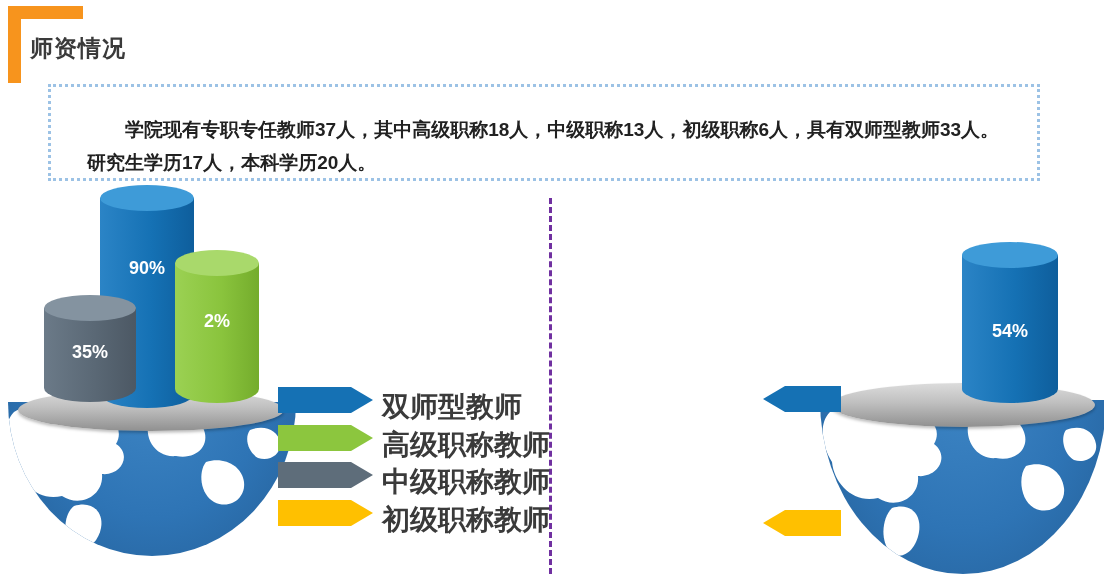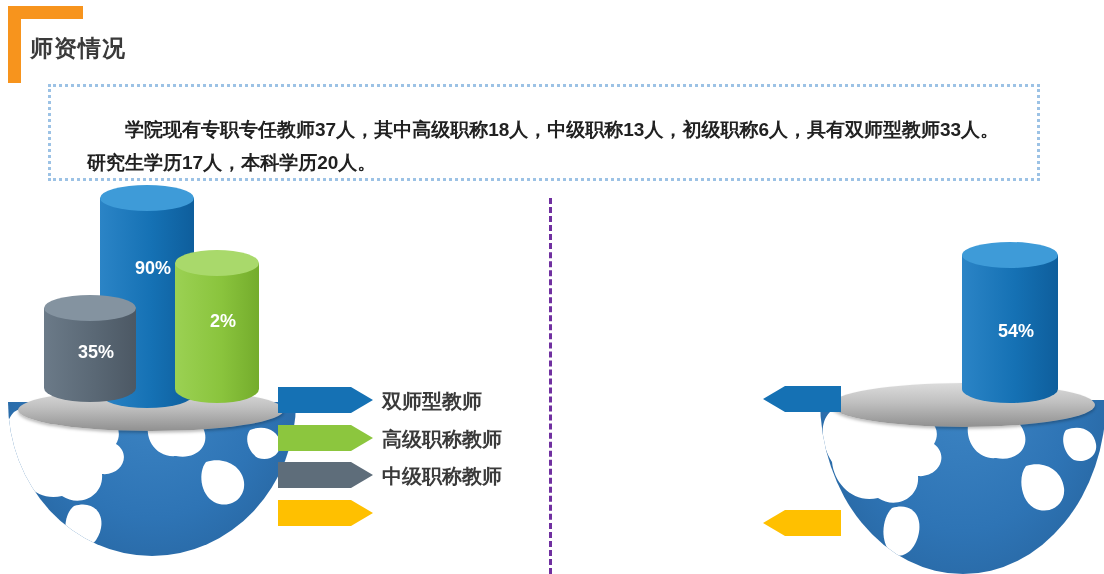--- a/index.html
+++ b/index.html
@@ -28,21 +28,21 @@
   
   .platform{position:absolute;border-radius:50%;z-index:2;
     background:linear-gradient(180deg,#DCDCDC 0%,#BFBFBF 45%,#909090 100%);
     box-shadow:0 2px 3px rgba(0,0,0,0.25);}
   .platform-left{left:18px;top:389px;width:266px;height:42px;}
   .platform-right{left:831px;top:383px;width:264px;height:44px;}
 
   
   .cyl{position:absolute;border-radius:0 0 50% 50% / 0 0 14px 14px;}
   .cyl-top{position:absolute;left:0;top:-13px;width:100%;height:26px;border-radius:50%;}
-  .cyl-label{position:absolute;left:0;width:100%;text-align:center;color:#ffffff;font-weight:bold;font-size:18px;margin-left:6px;}
+  .cyl-label{position:absolute;left:0;width:100%;text-align:center;color:#ffffff;font-weight:bold;font-size:18px;}
 
   .cyl-blue-l{left:100px;top:198px;width:94px;height:210px;z-index:3;
     background:linear-gradient(90deg,#2B84C6 0%,#1571B4 55%,#0E5E9C 100%);}
   .cyl-blue-l .cyl-top{background:#3E9BD8;}
   .cyl-blue-l .cyl-label{top:60px;}
 
   .cyl-gray-l{left:44px;top:308px;width:92px;height:94px;z-index:4;
     background:linear-gradient(90deg,#6B7A88 0%,#5A6875 55%,#4C5864 100%);}
   .cyl-gray-l .cyl-top{background:#8493A0;}
   .cyl-gray-l .cyl-label{top:34px;}
@@ -75,21 +75,21 @@
   .ar-green{background:#8CC63E;}
   .ar-gray{background:#5E6D7A;}
   .ar-yellow{background:#FFC000;}
   .leg1{left:278px;top:387px;width:95px;}
   .leg2{left:278px;top:425px;width:95px;}
   .leg3{left:278px;top:462px;width:95px;}
   .leg4{left:278px;top:500px;width:95px;}
   .rarr1{left:763px;top:386px;width:78px;}
   .rarr2{left:763px;top:510px;width:78px;}
 
-  .legend-label{position:absolute;font-size:20px;font-weight:bold;color:#3A3A3A;z-index:4;}
+  .legend-label{position:absolute;font-size:28px;font-weight:bold;color:#3A3A3A;z-index:4;}
   .ll1{left:382px;top:388px;}
   .ll2{left:382px;top:426px;}
   .ll3{left:382px;top:463px;}
   .ll4{left:382px;top:501px;}
   .rl1{left:578px;top:387px;}
   .rl2{left:578px;top:511px;}
 </style>
 </head>
 <body>
 
@@ -129,20 +129,21 @@
   </div>
 
   <div class="arrow arrow-right ar-blue leg1"></div>
   <div class="arrow arrow-right ar-green leg2"></div>
   <div class="arrow arrow-right ar-gray leg3"></div>
   <div class="arrow arrow-right ar-yellow leg4"></div>
 
   <div class="legend-label ll1">双师型教师</div>
   <div class="legend-label ll2">高级职称教师</div>
   <div class="legend-label ll3">中级职称教师</div>
+  <div class="legend-label ll4">初级职称教师</div>
 
   <div class="globe globe-right">
     <svg viewBox="0 0 286 174">
       <path fill="#ffffff" d="M10,12 C34,-2 72,2 88,20 C106,12 124,26 114,44 C130,56 118,78 98,76 C100,98 76,110 58,98 C34,104 14,84 12,62 C2,46 -2,24 10,12 Z"></path>
       <path fill="#ffffff" d="M72,108 C90,102 102,114 99,132 C96,150 82,162 70,152 C60,140 62,118 72,108 Z"></path>
       <path fill="#ffffff" d="M150,18 C172,8 198,14 204,32 C210,48 196,62 176,58 C156,60 142,38 150,18 Z"></path>
       <path fill="#ffffff" d="M206,66 C224,60 242,70 244,88 C246,104 230,116 214,108 C200,100 198,76 206,66 Z"></path>
       <path fill="#ffffff" d="M246,30 C260,24 274,30 276,44 C278,56 266,64 254,60 C244,54 240,38 246,30 Z"></path>
     </svg>
   </div>

